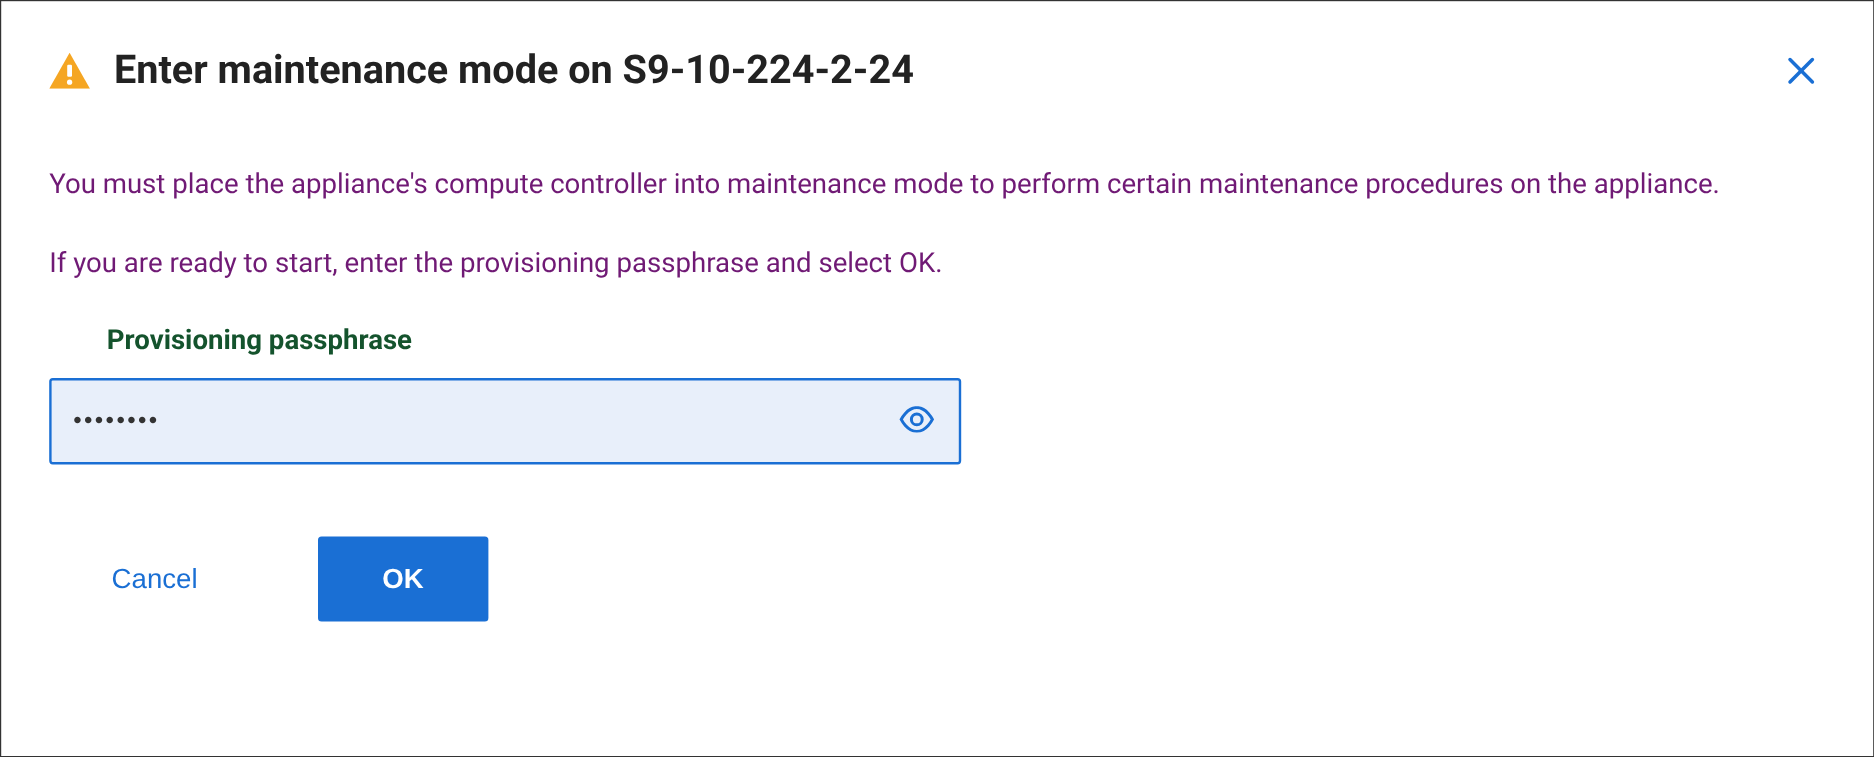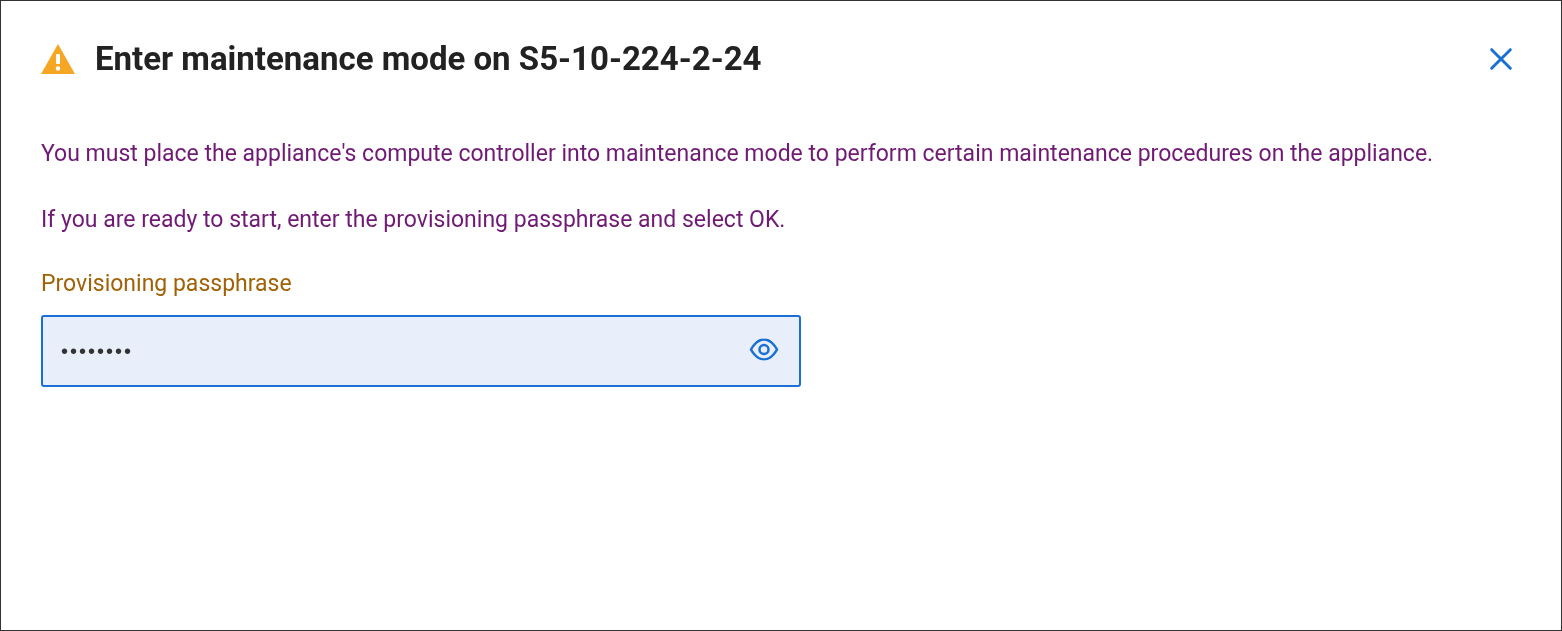--- a/index.html
+++ b/index.html
@@ -52,24 +52,25 @@
       stroke: #1a6fd4;
     }
     .dialog-body p {
       font-size: 23px;
       line-height: 1.4;
       color: #701a75;
       margin-bottom: 34px;
     }
     .field-label {
       font-size: 23px;
-      font-weight: 400;
-      color: #a16207;
+      font-weight: 700;
+      color: #14532d;
       margin-bottom: 18px;
       display: block;
+      margin-left: 48px;
     }
     .input-wrapper {
       position: relative;
       width: 760px;
     }
     .passphrase-input {
       width: 100%;
       height: 72px;
       border: 2px solid #1a6fd4;
       background: #e8effa;
@@ -128,21 +129,21 @@
 
 <div class="dialog">
   <div class="dialog-header">
     <span class="warning-icon">
       <svg viewBox="0 0 34 30" xmlns="http://www.w3.org/2000/svg">
         <path d="M17 0 L34 30 L0 30 Z" fill="#f5a623"></path>
         <rect x="15" y="10" width="4" height="10" fill="#fff" rx="1"></rect>
         <circle cx="17" cy="24.5" r="2.2" fill="#fff"></circle>
       </svg>
     </span>
-    <h1 class="dialog-title">Enter maintenance mode on S5-10-224-2-24</h1>
+    <h1 class="dialog-title">Enter maintenance mode on S9-10-224-2-24</h1>
   </div>
 
   <button class="close-button">
     <span>
       <svg viewBox="0 0 24 24" fill="none" stroke-width="2.5" stroke-linecap="round">
         <line x1="4" y1="4" x2="20" y2="20"></line>
         <line x1="20" y1="4" x2="4" y2="20"></line>
       </svg>
     </span>
   </button>
@@ -158,14 +159,18 @@
       <button class="eye-button">
         <span>
           <svg viewBox="0 0 30 22" xmlns="http://www.w3.org/2000/svg">
             <path d="M15 1 C7 1 2 11 2 11 C2 11 7 21 15 21 C23 21 28 11 28 11 C28 11 23 1 15 1 Z" fill="none" stroke="#1a6fd4" stroke-width="2.5"></path>
             <circle cx="15" cy="11" r="4.5" fill="none" stroke="#1a6fd4" stroke-width="2.5"></circle>
           </svg>
         </span>
       </button>
     </div>
 
+    <div class="button-row">
+      <button class="cancel-button">Cancel</button>
+      <button class="ok-button">OK</button>
+    </div>
   </div>
 </div>
 
 </body></html>

